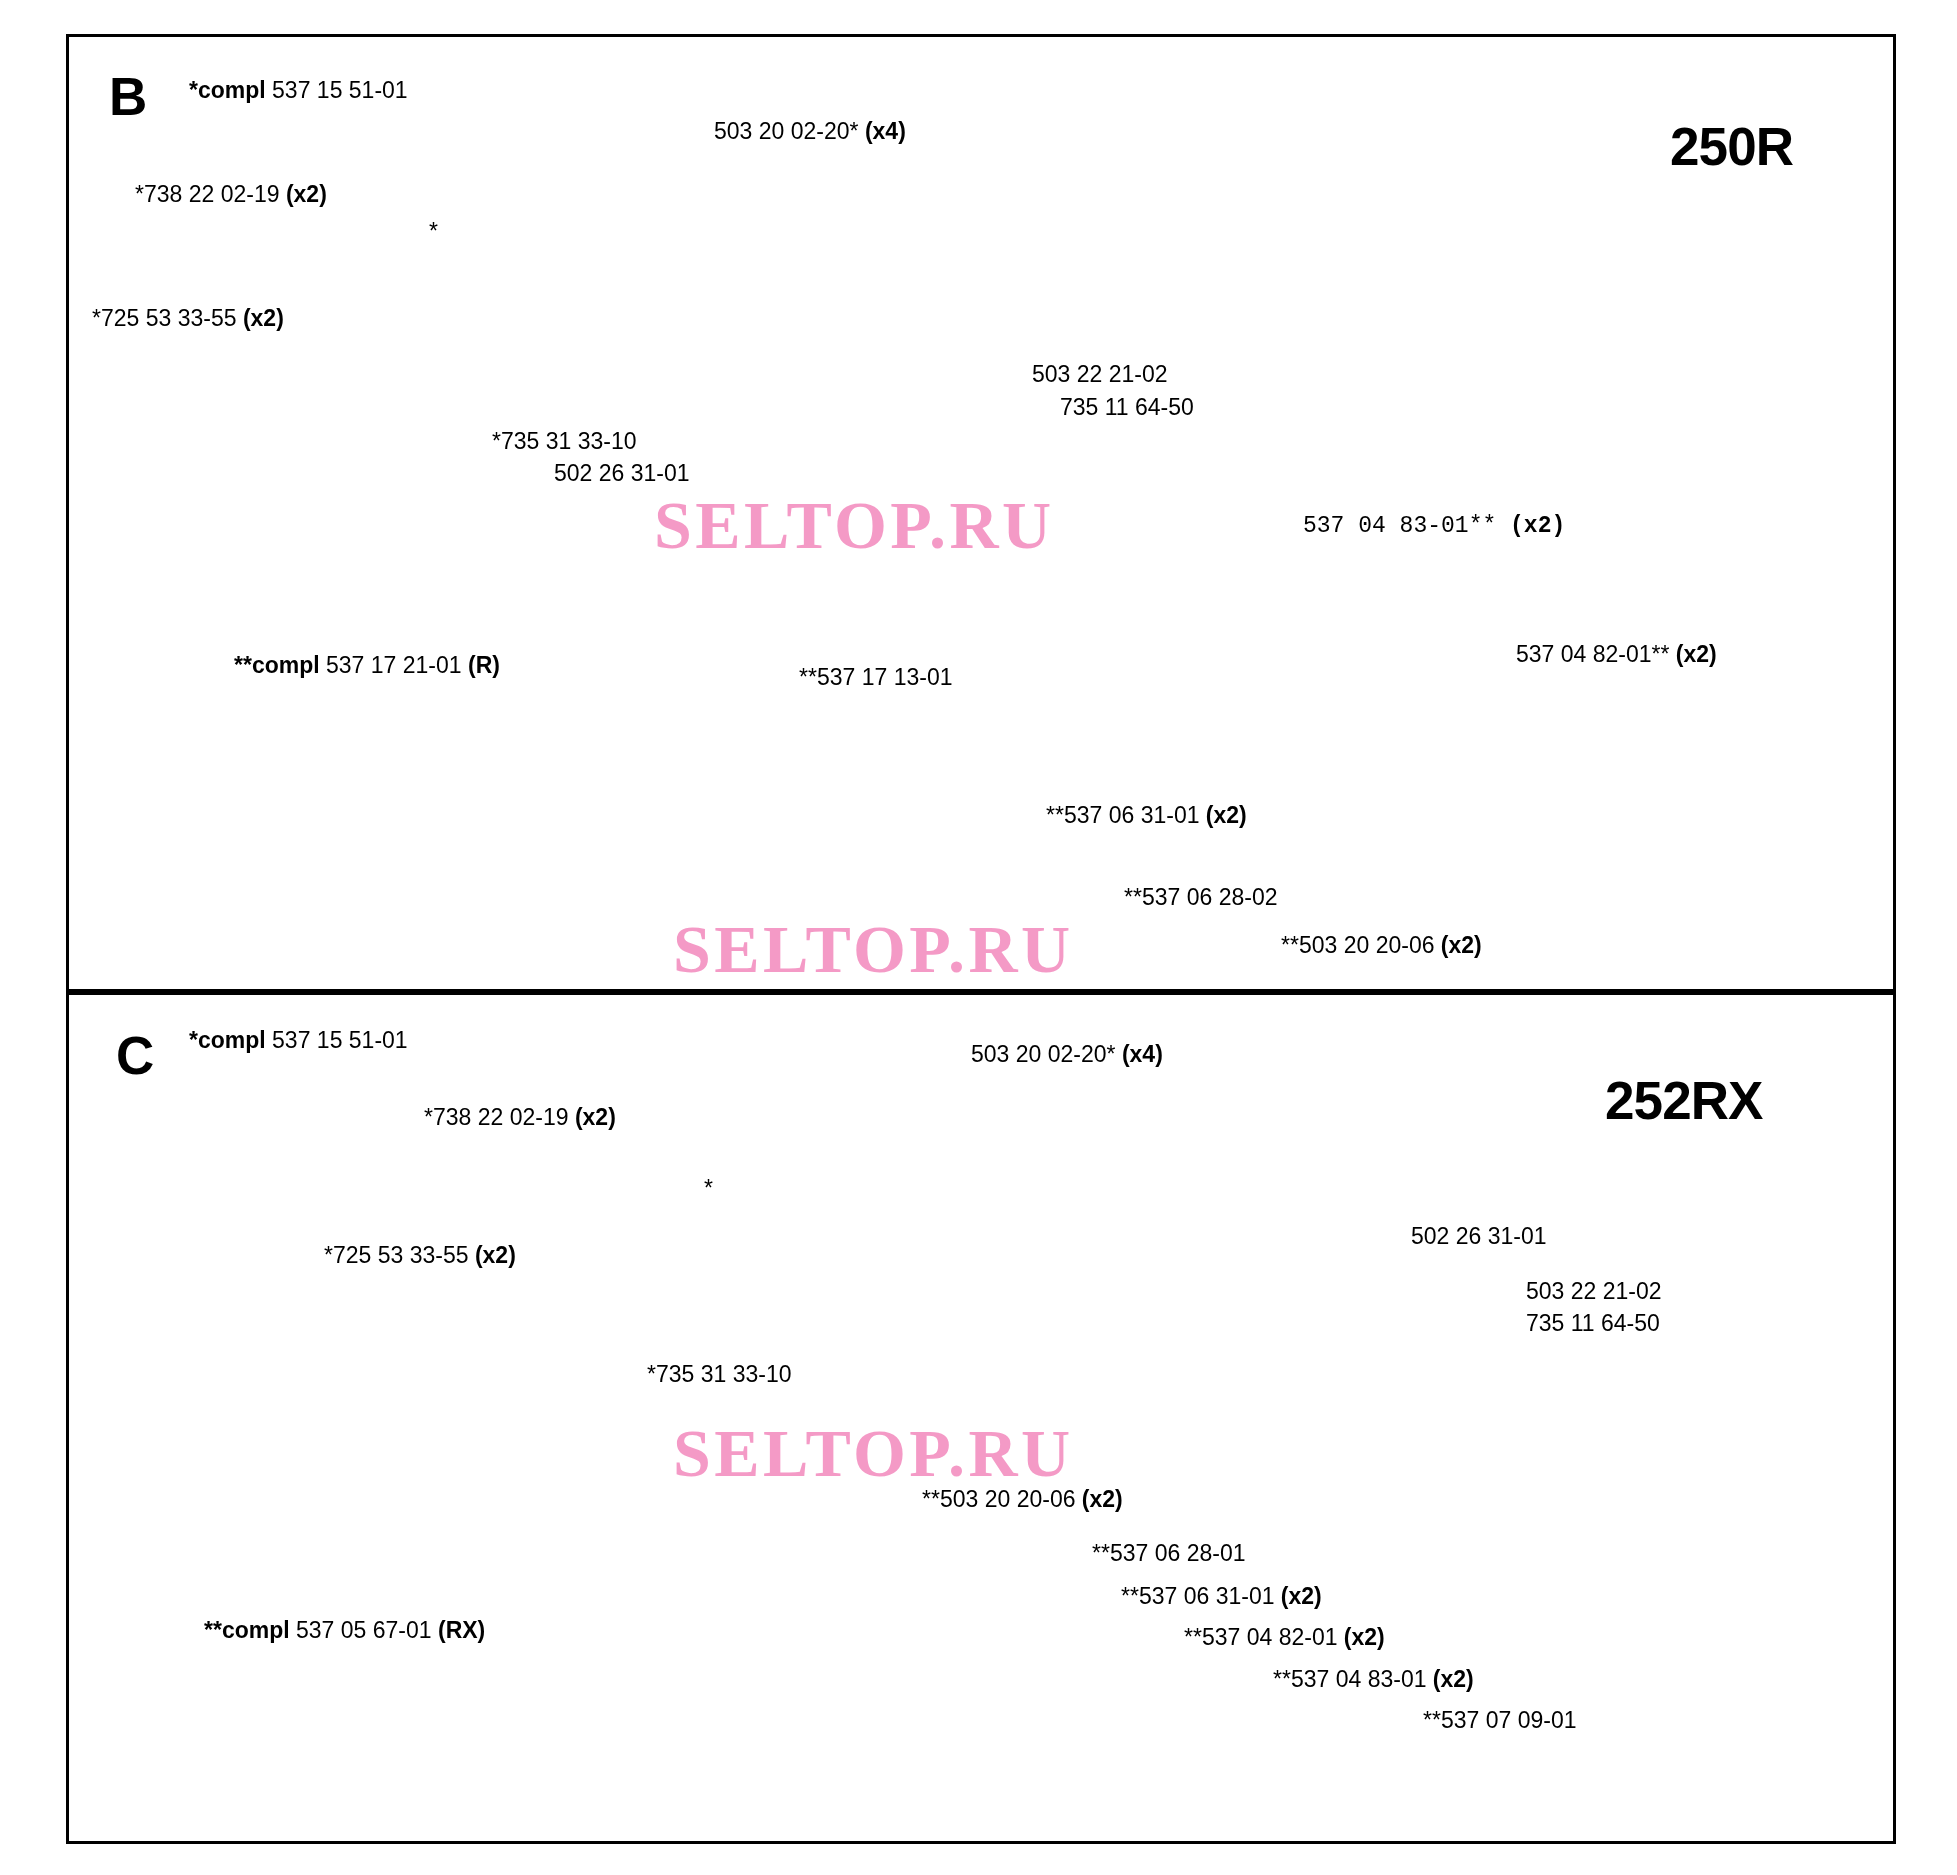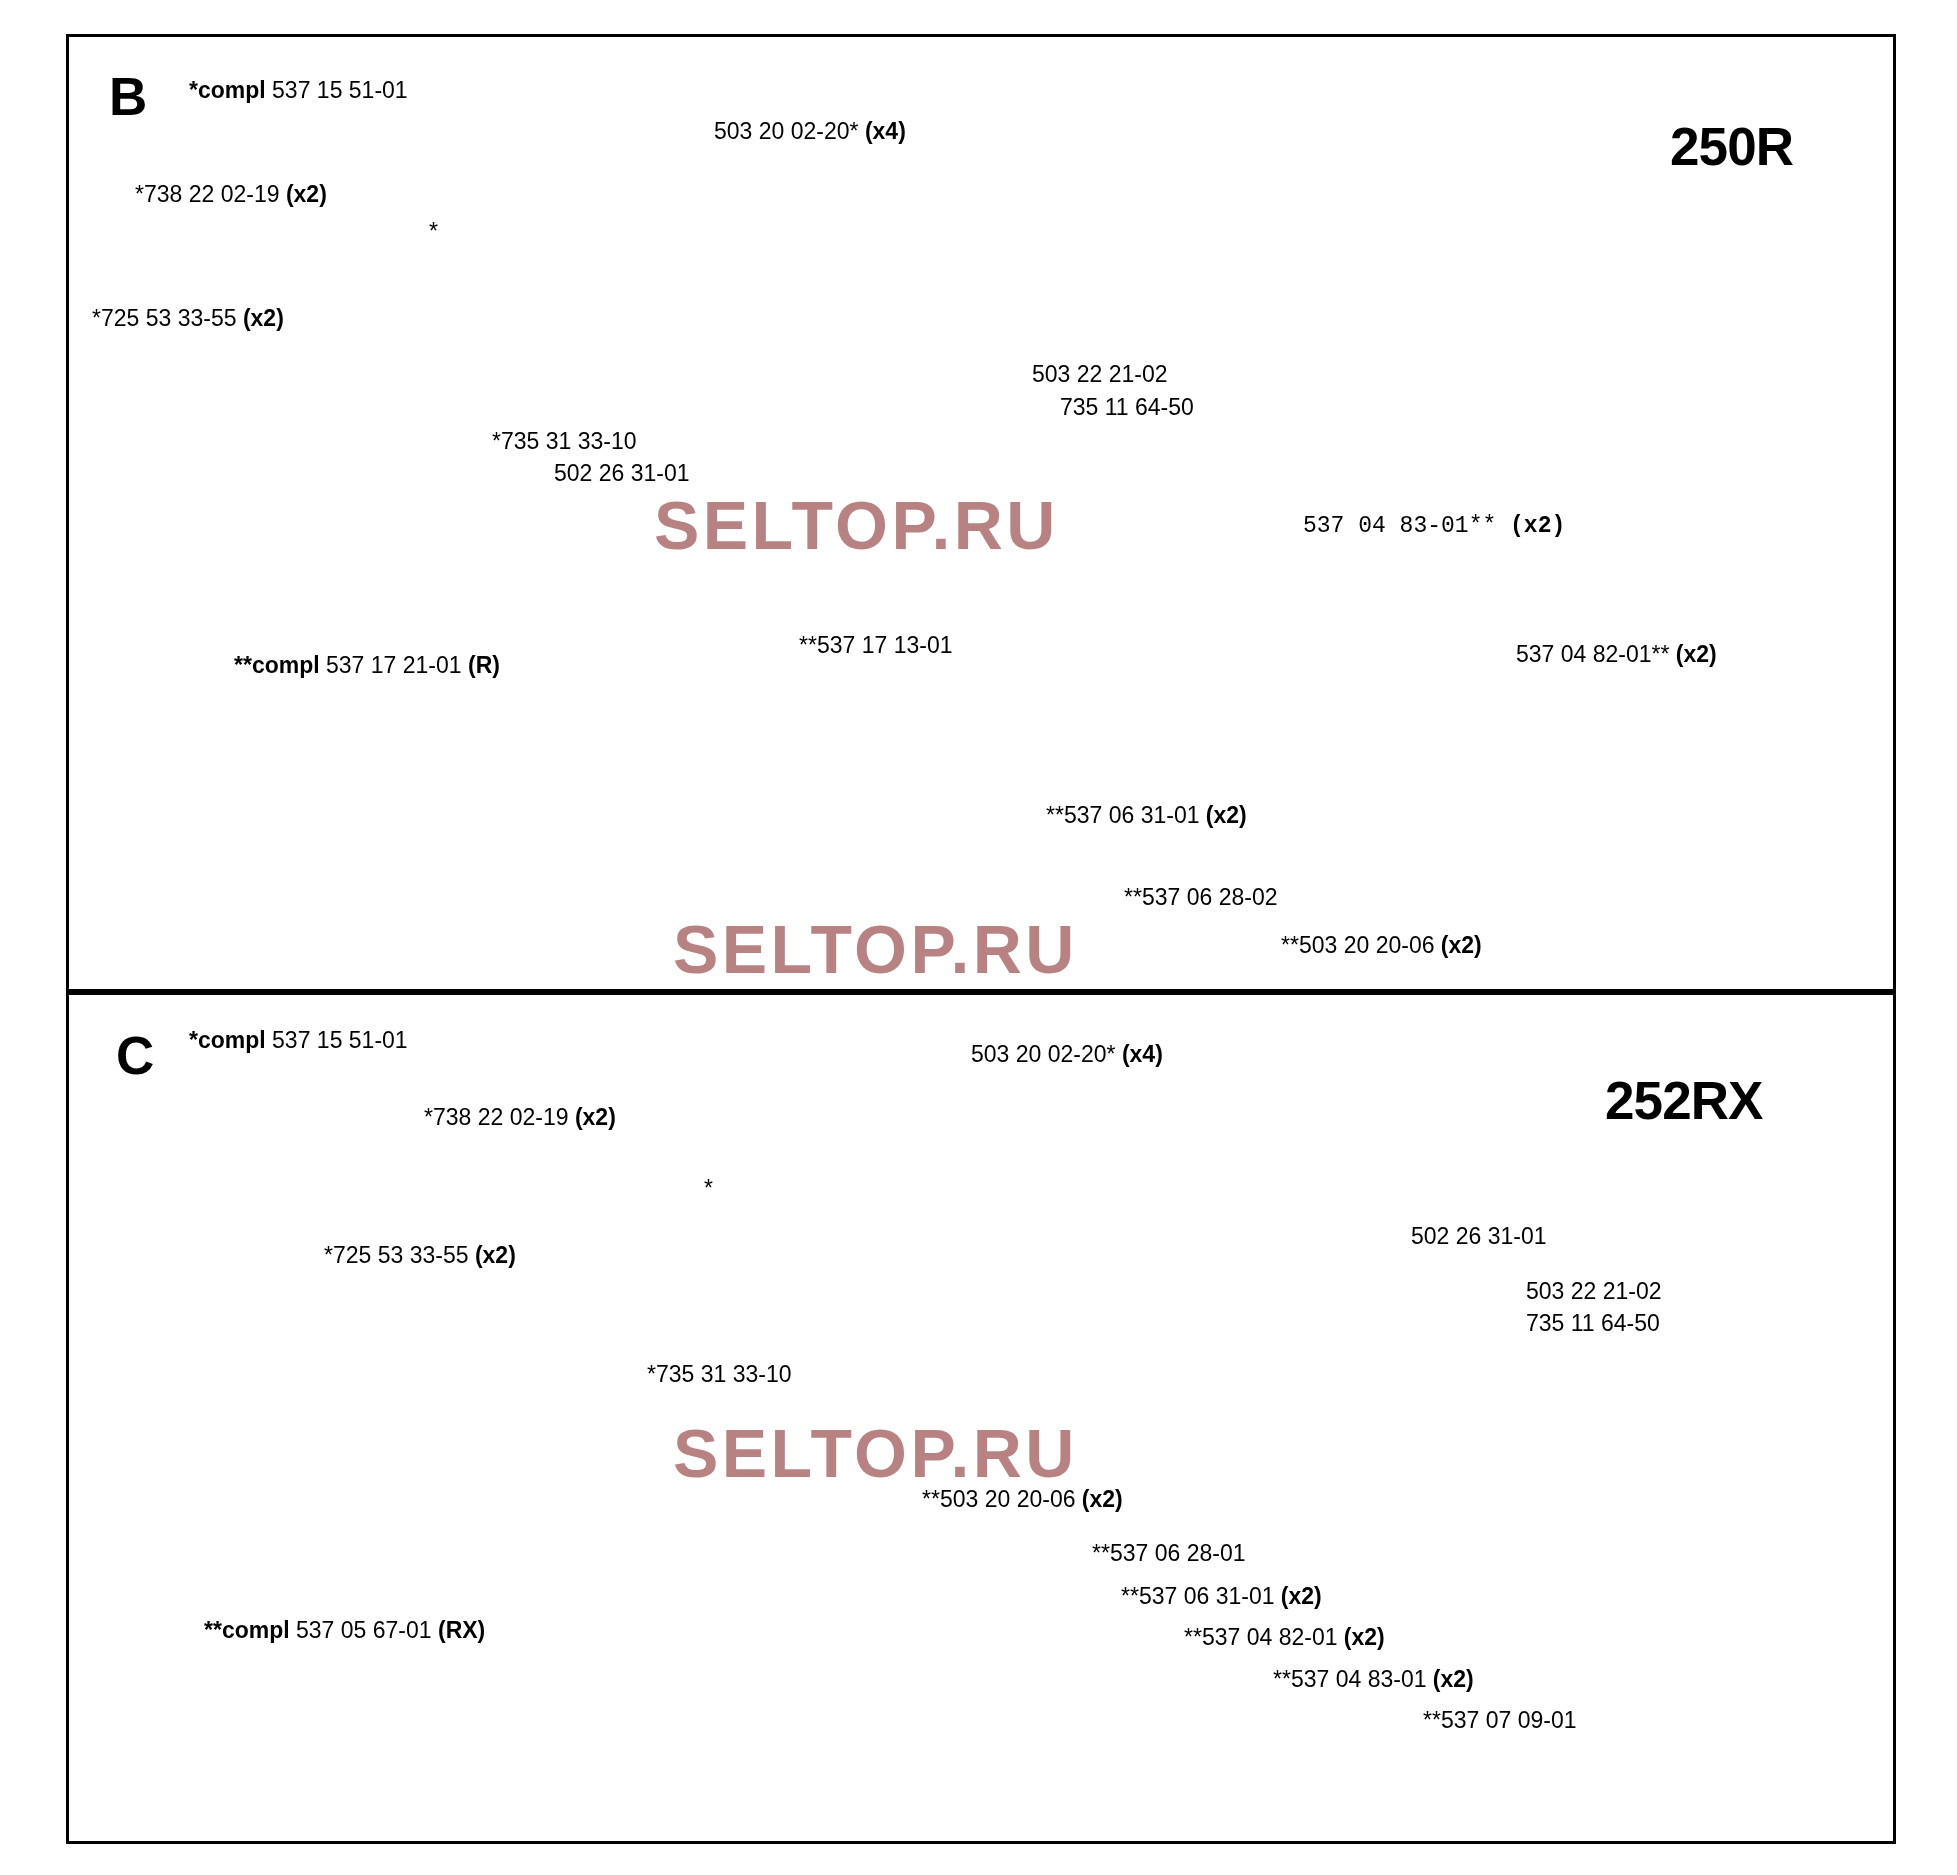--- a/index.html
+++ b/index.html
@@ -63,24 +63,24 @@
   .lbl .qty { font-weight: bold; }
   svg.art {
     position: absolute;
     left: 0; top: 0;
     width: 1957px;
     height: 1876px;
     pointer-events: none;
   }
   .wm {
     position: absolute;
-    font-family: Liberation Sans, sans-serif;
+    font-family: Liberation Serif, serif;
     font-size: 68px;
     font-weight: bold;
-    color: #7f1d1d;
+    color: #ec4899;
     opacity: 0.55;
     letter-spacing: 3.4px;
     white-space: nowrap;
     user-select: none;
     text-align: center;
   }
 </style>
 </head>
 <body>
 
@@ -451,21 +451,21 @@
 
   <div class="lbl" style="left:1060px; top:394px;">
     <span>735 11 64-50</span>
   </div>
 
   <div class="lbl" style="left:1303px; top:513px;font-family:Liberation Mono, monospace;">
     <span>537 04 83-01**</span>
     <span class="qty">(x2)</span>
   </div>
 
-  <div class="lbl" style="left:799px; top:632px;">
+  <div class="lbl" style="left:799px; top:664px;">
     <span>**537 17 13-01</span>
   </div>
 
   <div class="lbl" style="left:1516px; top:641px;">
     <span>537 04 82-01**</span>
     <span class="qty">(x2)</span>
   </div>
 
   <div class="lbl" style="left:1046px; top:802px;">
     <span>**537 06 31-01</span>

